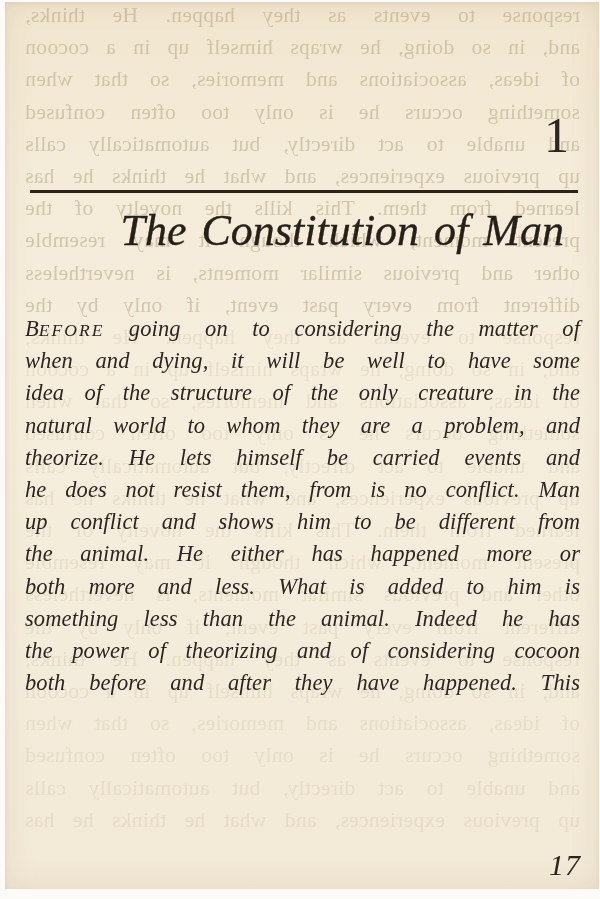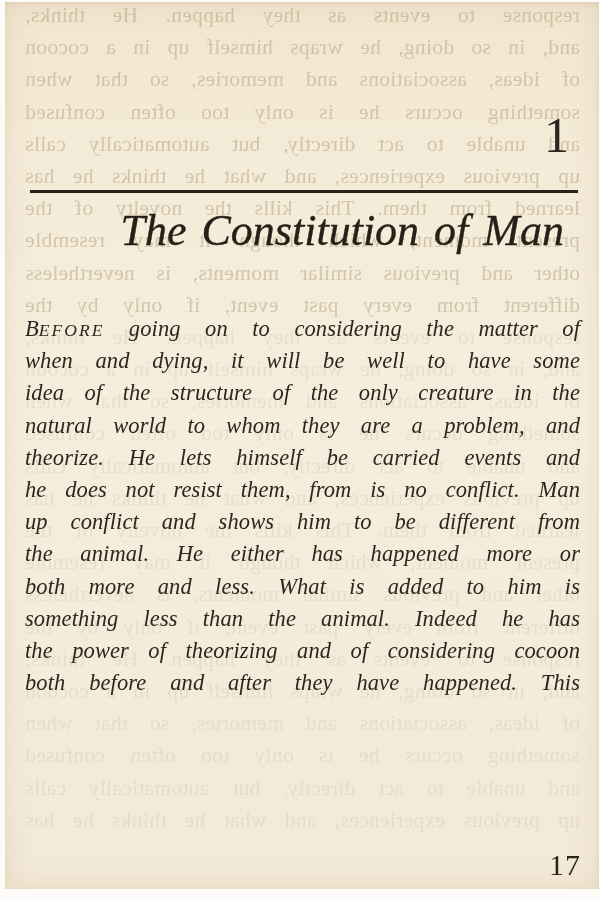--- a/index.html
+++ b/index.html
@@ -65,21 +65,21 @@
   .line{
     text-align:justify; text-align-last:justify;
     height:32.2px; overflow:visible;font-style:italic;
   }
   .smallcaps{
     font-size:.78em; letter-spacing:2px;
   }
   
   .page-number{
     position:absolute; top:846px; right:18px;
-    font-size:30px; color:#2b241d;
+    font-style:italic; font-size:30px; color:#2b241d;
     letter-spacing:1px;
     text-align:right;
   }
 </style>
 </head>
 <body>
 
 <div class="page">
 
   <div class="ghost-layer">

